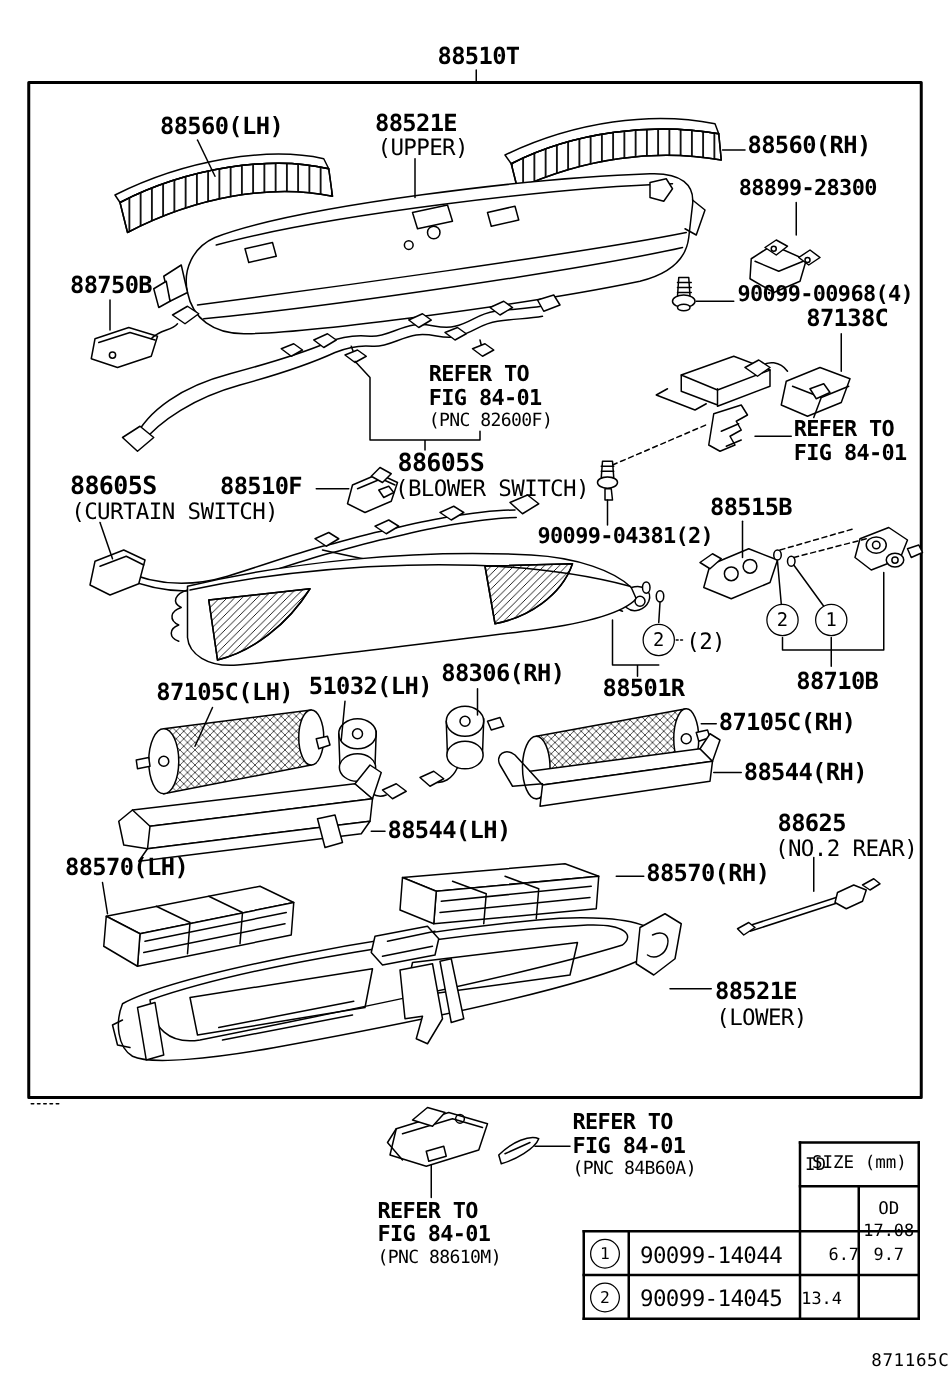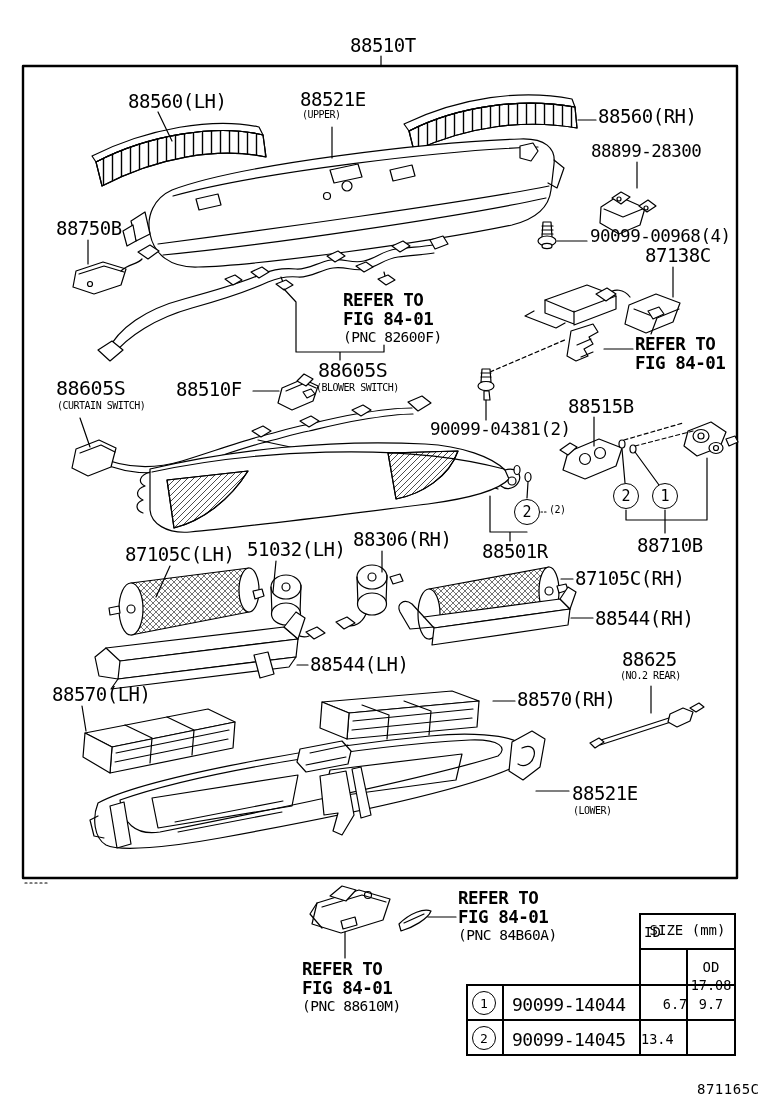--- a/index.html
+++ b/index.html
@@ -1,22 +1,22 @@
 <!DOCTYPE html>
 <html><head>
 <meta charset="utf-8">
 <style>
   html,body{margin:0;padding:0;background:#fff}
   .stage{position:relative;width:760px;height:1112px;background:#fff;overflow:hidden;
          font-family:"DejaVu Sans Mono",monospace;color:#000}
   svg{position:absolute;left:0;top:0}
-  .pl{position:absolute;font-weight:normal;font-size:19px;letter-spacing:-0.5px;white-space:nowrap;line-height:1}
+  .pl{position:absolute;font-weight:bold;font-size:19px;letter-spacing:-0.5px;white-space:nowrap;line-height:1}
   .pl.big{font-size:20px}
   .pl.tight{font-size:17.5px}
-  .sub{position:absolute;font-size:10px;letter-spacing:-0.5px;white-space:nowrap;line-height:1}
+  .sub{position:absolute;font-size:18px;letter-spacing:-0.5px;white-space:nowrap;line-height:1}
   .refer{position:absolute;white-space:nowrap}
   .refer .rl{font-weight:bold;font-size:17.5px;line-height:19px;letter-spacing:-0.5px}
   .refer .pnc{font-size:14.5px;line-height:17px;letter-spacing:-0.5px}
   .circ{position:absolute;border:1.6px solid #000;border-radius:50%;background:#fff;
         display:flex;align-items:center;justify-content:center;font-size:15px;box-sizing:border-box}
   .hl,.vl{position:absolute;background:#000}
   .cell{position:absolute;font-size:14px;white-space:nowrap;text-align:center}
   .cell.small{font-size:13.5px}
   .cell.b{font-weight:normal;font-size:18px;letter-spacing:-0.5px;text-align:left}
   .code{position:absolute;font-size:14px;letter-spacing:0.5px}

